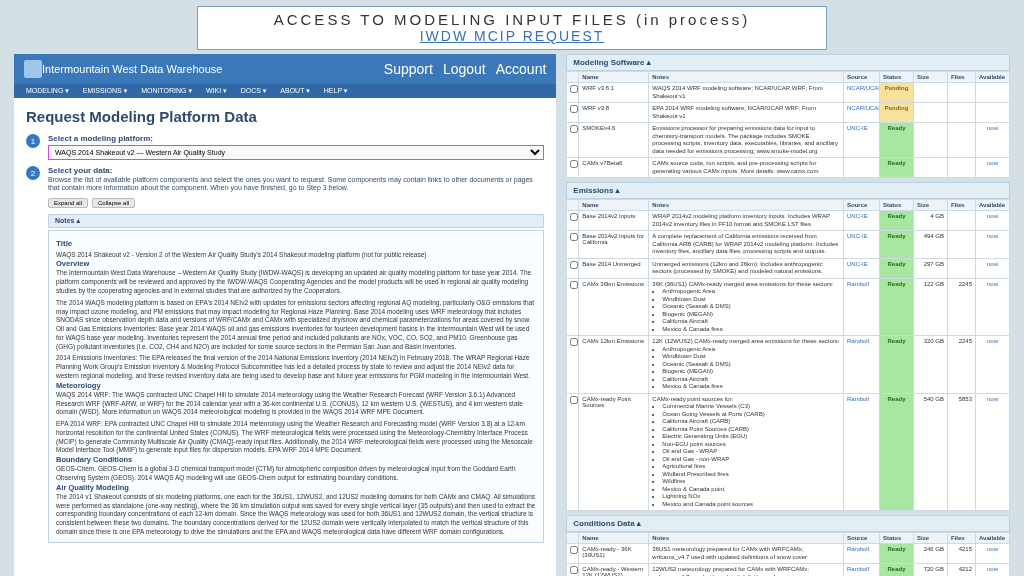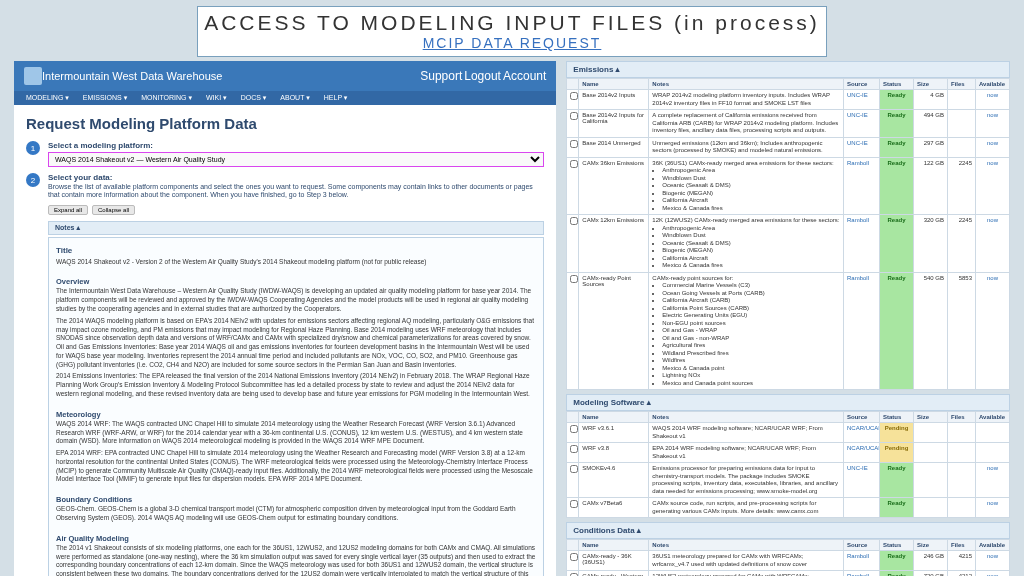--- a/index.html
+++ b/index.html
@@ -14,21 +14,21 @@
   }
   .title-box {
     background: #fff;
     border: 1px solid #79a0bd;
     margin: 6px auto 4px auto;
     width: 630px;
     text-align: center;
     padding: 4px 0 5px 0;
   }
   .title-box .main {
-    font-size: 21px;
+    font-size: 15px;
     font-weight: 300;
     letter-spacing: 3px;
     color: #333;
   }
   .title-box .sub {
     font-size: 14px;
     letter-spacing: 2px;
     color: #3670bf;
     text-decoration: underline;
   }
@@ -54,21 +54,21 @@
     display: flex;
     align-items: center;
     justify-content: space-between;
     font-size: 11px;
   }
   .blue-header .brand { display: flex; align-items: center; gap: 0; }
   .blue-header .logo {
     width: 18px; height: 18px; background: #9fc6e8; border-radius: 2px;
     display:inline-block;
   }
-  .blue-header .right-links { font-size: 12px; display: flex; gap: 2px; }
+  .blue-header .right-links { font-size: 14px; display: flex; gap: 10px; }
   .nav-row {
     background: #3268a5;
     color: #fff;
     display: flex;
     gap: 14px;
     padding: 3px 12px;
     font-size: 7px;
   }
   .nav-row span { cursor: pointer; }
   .rq-head {
@@ -109,21 +109,21 @@
     font-size: 6.5px;
     line-height: 1.35;
     color: #333;
   }
   .notes-bar {
     background:#e2edf6; border:1px solid #bcd1e4;
     margin: 2px 12px 0 34px; padding:2px 6px;
     font-size:7px; font-weight:bold; color:#2f4a6e;
   }
   .notes-panel .t { font-size: 8px; font-weight:bold; color:#2f4a6e; margin:3px 0 1px 0;}
-  .notes-panel .h { font-size: 7.5px; font-weight:bold; color:#2f4a6e; margin-top:11px;}
+  .notes-panel .h { font-size: 7.5px; font-weight:bold; color:#2f4a6e; margin-top:0;}
 
   
   .sect {
     background: #fff;
   }
   .sect-title {
     background: #e2edf6;
     border: 1px solid #bcd1e4;
     font-size: 8px;
     font-weight: bold;
@@ -164,21 +164,21 @@
   col.c-st { width: 34px;}
   col.c-sz { width: 34px;}
   col.c-fi { width: 28px;}
   col.c-av { width: 34px;}
 </style>
 </head>
 <body>
 
 <div class="title-box">
   <div class="main">ACCESS TO MODELING INPUT FILES (in process)</div>
-  <a class="sub">MCIP DATA REQUEST</a>
+  <a class="sub">IWDW MCIP REQUEST</a>
 </div>
 
 <div class="cols">
 
   <div class="left">
     <div class="blue-header">
       <div class="brand">
         <span class="logo"></span>
         <span>Intermountain West Data Warehouse</span>
       </div>
@@ -243,20 +243,89 @@
       <div class="h">Boundary Conditions</div>
       <div>GEOS-Chem. GEOS-Chem is a global 3-D chemical transport model (CTM) for atmospheric composition driven by meteorological input from the Goddard Earth Observing System (GEOS). 2014 WAQS AQ modeling will use GEOS-Chem output for estimating boundary conditions.</div>
 
       <div class="h">Air Quality Modeling</div>
       <div>The 2014 v1 Shakeout consists of six modeling platforms, one each for the 36US1, 12WUS2, and 12US2 modeling domains for both CAMx and CMAQ. All simulations were performed as standalone (one-way nesting), where the 36 km simulation output was saved for every single vertical layer (35 outputs) and then used to extract the corresponding boundary concentrations of each 12-km domain. Since the WAQS meteorology was used for both 36US1 and 12WUS2 domain, the vertical structure is consistent between these two domains. The boundary concentrations derived for the 12US2 domain were vertically interpolated to match the vertical structure of this domain since there is one EPA meteorology to drive the simulations and the EPA and WAQS meteorological data have different WRF domain configurations.</div>
 
     </div>
   </div>
 
   <div class="right" id="right-col">
+      <div class="sect">
+        <div class="sect-title">Modeling Software  ▴</div>
+        <table class="grid">
+          <colgroup>
+            <col class="c-cb">
+            <col class="c-name">
+            <col class="c-notes">
+            <col class="c-src">
+            <col class="c-st">
+            <col class="c-sz">
+            <col class="c-fi">
+            <col class="c-av">
+          </colgroup>
+          <thead>
+            <tr>
+              <th class="cb"></th>
+              <th>Name</th>
+              <th>Notes</th>
+              <th>Source</th>
+              <th>Status</th>
+              <th>Size</th>
+              <th>Files</th>
+              <th>Available</th>
+            </tr>
+          </thead>
+          <tbody>
+            <tr>
+              <td class="cb"><input type="checkbox" style=""></td>
+              <td>WRF v3.6.1</td>
+              <td class="notes">WAQS 2014 WRF modeling software; NCAR/UCAR WRF; From Shakeout v1</td>
+              <td class="src">NCAR/UCAR</td>
+              <td class="st-pend">Pending</td>
+              <td class="num"></td>
+              <td class="num"></td>
+              <td class="avail"></td>
+            </tr>
+            <tr>
+              <td class="cb"><input type="checkbox" style=""></td>
+              <td>WRF v3.8</td>
+              <td class="notes">EPA 2014 WRF modeling software; NCAR/UCAR WRF; From Shakeout v1</td>
+              <td class="src">NCAR/UCAR</td>
+              <td class="st-pend">Pending</td>
+              <td class="num"></td>
+              <td class="num"></td>
+              <td class="avail"></td>
+            </tr>
+            <tr>
+              <td class="cb"><input type="checkbox" style=""></td>
+              <td>SMOKEv4.6</td>
+              <td class="notes">Emissions processor for preparing emissions data for input to chemistry-transport models. The package includes SMOKE processing scripts, inventory data, executables, libraries, and ancillary data needed for emissions processing; www.smoke-model.org</td>
+              <td class="src">UNC-IE</td>
+              <td class="st-ready">Ready</td>
+              <td class="num"></td>
+              <td class="num"></td>
+              <td class="avail">now</td>
+            </tr>
+            <tr>
+              <td class="cb"><input type="checkbox" style=""></td>
+              <td>CAMx v7Beta6</td>
+              <td class="notes">CAMx source code, run scripts, and pre-processing scripts for generating various CAMx inputs. More details: www.camx.com</td>
+              <td class="src"></td>
+              <td class="st-ready">Ready</td>
+              <td class="num"></td>
+              <td class="num"></td>
+              <td class="avail">now</td>
+            </tr>
+          </tbody>
+        </table>
+      </div>
       <div class="sect">
         <div class="sect-title">Emissions  ▴</div>
         <table class="grid">
           <colgroup>
             <col class="c-cb">
             <col class="c-name">
             <col class="c-notes">
             <col class="c-src">
             <col class="c-st">
             <col class="c-sz">
@@ -362,89 +431,20 @@
               <td class="src">Ramboll</td>
               <td class="st-ready">Ready</td>
               <td class="num">540 GB</td>
               <td class="num">5853</td>
               <td class="avail">now</td>
             </tr>
           </tbody>
         </table>
       </div>
       <div class="sect">
-        <div class="sect-title">Modeling Software  ▴</div>
-        <table class="grid">
-          <colgroup>
-            <col class="c-cb">
-            <col class="c-name">
-            <col class="c-notes">
-            <col class="c-src">
-            <col class="c-st">
-            <col class="c-sz">
-            <col class="c-fi">
-            <col class="c-av">
-          </colgroup>
-          <thead>
-            <tr>
-              <th class="cb"></th>
-              <th>Name</th>
-              <th>Notes</th>
-              <th>Source</th>
-              <th>Status</th>
-              <th>Size</th>
-              <th>Files</th>
-              <th>Available</th>
-            </tr>
-          </thead>
-          <tbody>
-            <tr>
-              <td class="cb"><input type="checkbox" style=""></td>
-              <td>WRF v3.6.1</td>
-              <td class="notes">WAQS 2014 WRF modeling software; NCAR/UCAR WRF; From Shakeout v1</td>
-              <td class="src">NCAR/UCAR</td>
-              <td class="st-pend">Pending</td>
-              <td class="num"></td>
-              <td class="num"></td>
-              <td class="avail"></td>
-            </tr>
-            <tr>
-              <td class="cb"><input type="checkbox" style=""></td>
-              <td>WRF v3.8</td>
-              <td class="notes">EPA 2014 WRF modeling software; NCAR/UCAR WRF; From Shakeout v1</td>
-              <td class="src">NCAR/UCAR</td>
-              <td class="st-pend">Pending</td>
-              <td class="num"></td>
-              <td class="num"></td>
-              <td class="avail"></td>
-            </tr>
-            <tr>
-              <td class="cb"><input type="checkbox" style=""></td>
-              <td>SMOKEv4.6</td>
-              <td class="notes">Emissions processor for preparing emissions data for input to chemistry-transport models. The package includes SMOKE processing scripts, inventory data, executables, libraries, and ancillary data needed for emissions processing; www.smoke-model.org</td>
-              <td class="src">UNC-IE</td>
-              <td class="st-ready">Ready</td>
-              <td class="num"></td>
-              <td class="num"></td>
-              <td class="avail">now</td>
-            </tr>
-            <tr>
-              <td class="cb"><input type="checkbox" style=""></td>
-              <td>CAMx v7Beta6</td>
-              <td class="notes">CAMx source code, run scripts, and pre-processing scripts for generating various CAMx inputs. More details: www.camx.com</td>
-              <td class="src"></td>
-              <td class="st-ready">Ready</td>
-              <td class="num"></td>
-              <td class="num"></td>
-              <td class="avail">now</td>
-            </tr>
-          </tbody>
-        </table>
-      </div>
-      <div class="sect">
         <div class="sect-title">Conditions Data  ▴</div>
         <table class="grid">
           <colgroup>
             <col class="c-cb">
             <col class="c-name">
             <col class="c-notes">
             <col class="c-src">
             <col class="c-st">
             <col class="c-sz">
             <col class="c-fi">

